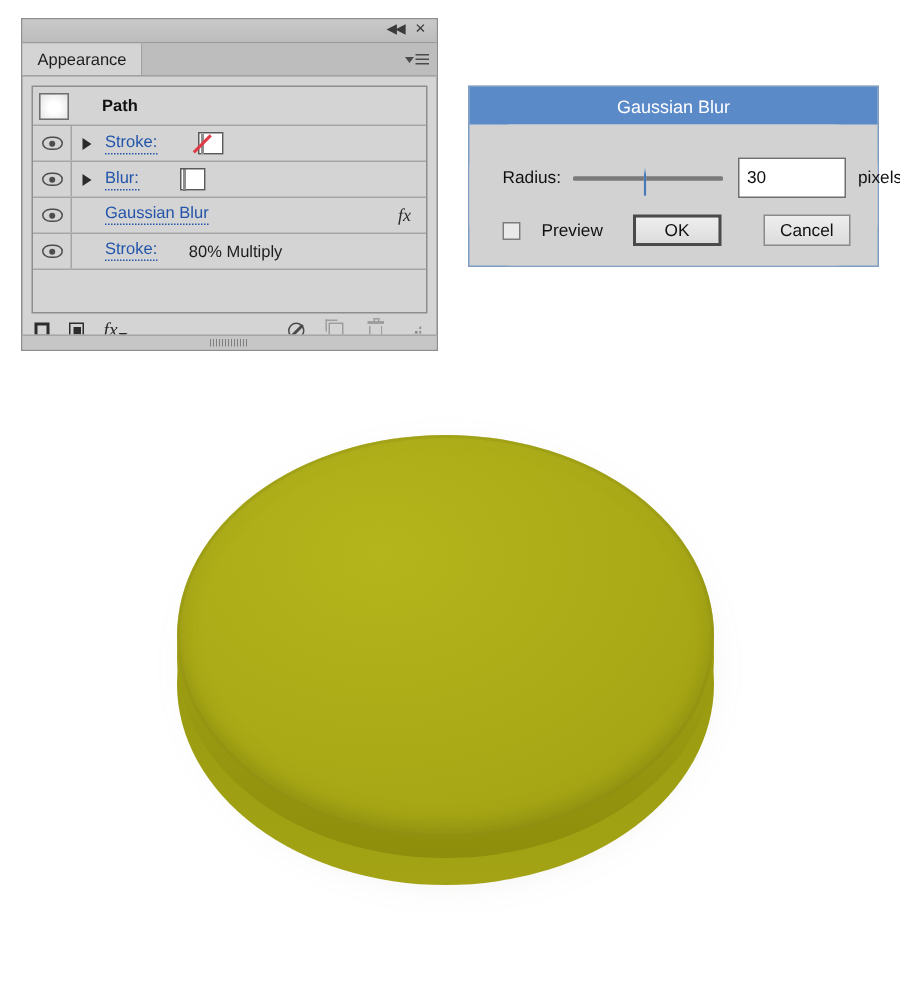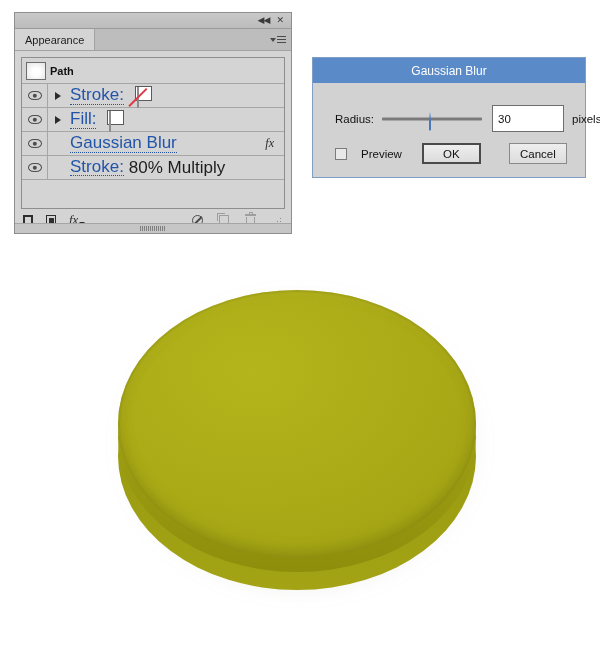--- a/index.html
+++ b/index.html
@@ -130,25 +130,25 @@
     justify-content: center;
   }
   .col-arrow .tri {
     width: 0; height: 0;
     border-top: 4.5px solid transparent;
     border-bottom: 4.5px solid transparent;
     border-left: 6px solid #2b2b2b;
   }
   .col-label {
     flex: 1;
-    font-size: 17px;
+    font-size: 11px;
     color: #1d1d1d;
     display: flex;
-    align-items: flex-start;
-    gap: 5px;
+    align-items: flex-end;
+    gap: 21px;
     padding-left: 2px;
   }
   .link {
     color: #2255aa;
     border-bottom: 1px dotted #2255aa;
     line-height: 1.05;
   }
   .plain-val { color: #1d1d1d; }
 
   
@@ -163,21 +163,21 @@
   .path-thumb {
     width: 20px; height: 18px;
     border: 1px solid #6e6e6e;
     background: radial-gradient(circle at 50% 55%, #ffffff 30%, #e2e2e2 100%);
     box-sizing: border-box;
   }
   .path-title {
     font-size: 11px;
     font-weight: bold;
     color: #111;
-    margin-left: 4px;
+    margin-left: 22px;
   }
 
   
   .eye {
     width: 14px; height: 9px;
     position: relative;
   }
   .eye .outer {
     position: absolute; inset: 0;
     border: 1.3px solid #4d4d4d;
@@ -572,21 +572,21 @@
         <div class="col-eye">
           <span class="eye">
               <i class="outer"></i>
               <i class="pupil"></i>
             </span>
         </div>
         <div class="col-arrow">
           <span class="tri"></span>
         </div>
         <div class="col-label">
-          <span class="link">Fill:</span>
+          <span class="link">Blur:</span>
           <span class="swatch black"><i class="inner"></i></span>
         </div>
       </div>
 
       <div class="ap-row">
         <div class="col-eye">
           <span class="eye">
               <i class="outer"></i>
               <i class="pupil"></i>
             </span>

